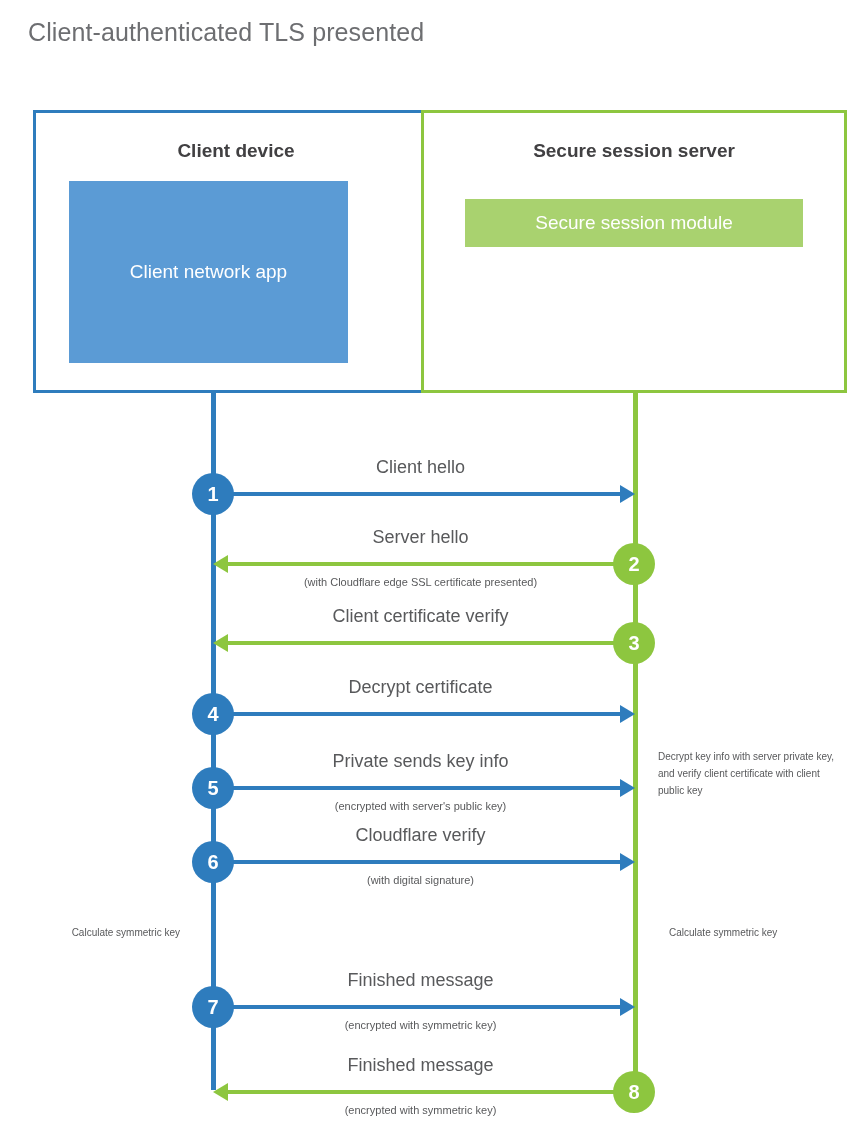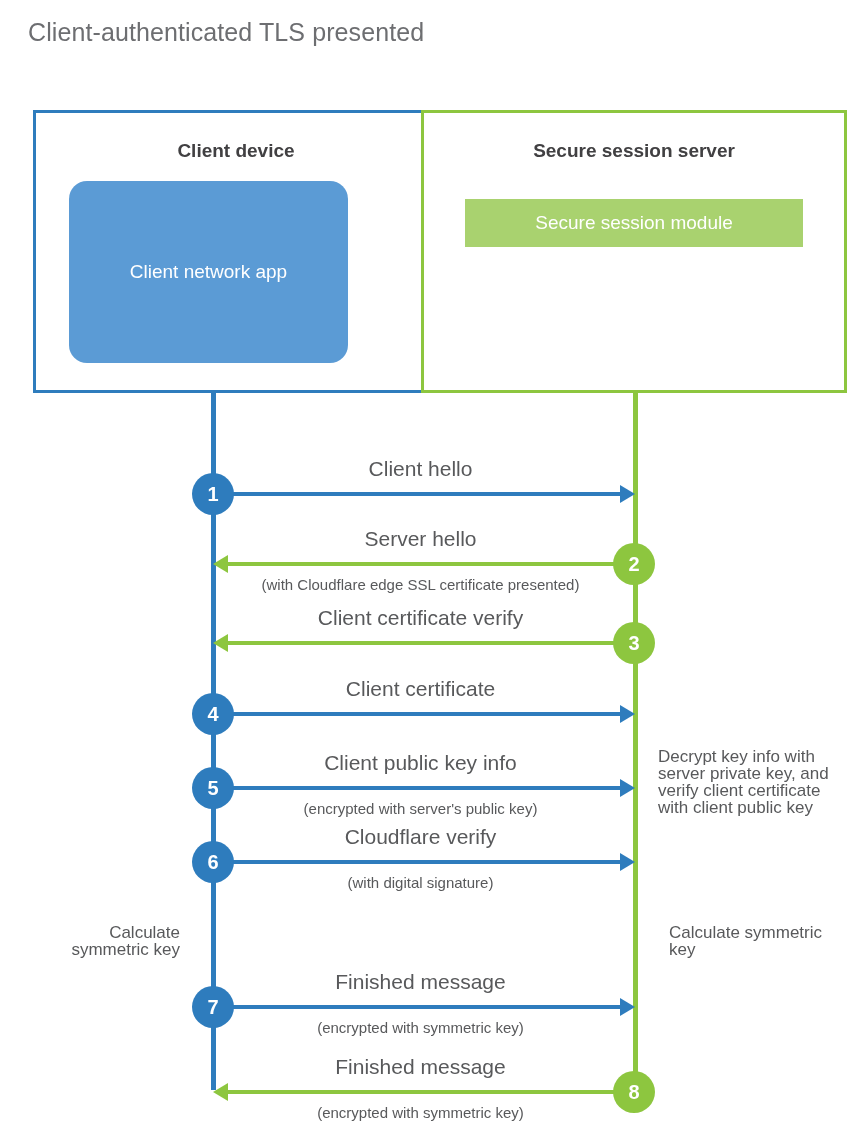--- a/index.html
+++ b/index.html
@@ -65,21 +65,20 @@
     width: 279px;
     height: 182px;
     background: #5b9bd5;
     color: #ffffff;
     font-size: 19px;
     line-height: 26px;
     display: flex;
     align-items: center;
     justify-content: center;
     text-align: center;
-    border-radius: 18px;
   }
   .server-bar {
     position: absolute;
     left: 41px;
     width: 338px;
     height: 48px;
     background: #a9d26f;
     color: #ffffff;
     font-size: 19px;
     display: flex;
@@ -153,40 +152,40 @@
     justify-content: center;
   }
   .blue .step-badge { background: #2e7cbd; left: 192px; }
   .green .step-badge { background: #8dc63f; left: 613px; }
 
   .step-label {
     position: absolute;
     left: 213px;
     width: 415px;
     text-align: center;
-    font-size: 21px;
+    font-size: 18px;
     color: #58595b;
     top: -37px;
     white-space: nowrap;
   }
   .step-sublabel {
     position: absolute;
     left: 213px;
     width: 415px;
     text-align: center;
-    font-size: 15px;
+    font-size: 11px;
     color: #58595b;
     top: 12px;
     white-space: nowrap;
   }
 
   
   .side-note {
     position: absolute;
-    font-size: 17px;
+    font-size: 10px;
     line-height: 17px;
     color: #58595b;
   }
   #note-decrypt {
     left: 658px;
     top: 748px;
     width: 180px;
     text-align: left;
   }
   #note-calc-left {
@@ -238,29 +237,29 @@
 
 <div class="step-row green dir-left" id="step-3" style="top:643px">
   <div class="step-label">Client certificate verify</div>
   <div class="arrow-line"></div>
   <div class="arrow-head"></div>
   <div class="step-badge">3</div>
   <div class="step-sublabel"></div>
 </div>
 
 <div class="step-row blue dir-right" id="step-4" style="top:714px">
-  <div class="step-label">Client certificate</div>
+  <div class="step-label">Decrypt certificate</div>
   <div class="arrow-line"></div>
   <div class="arrow-head"></div>
   <div class="step-badge">4</div>
   <div class="step-sublabel"></div>
 </div>
 
 <div class="step-row blue dir-right" id="step-5" style="top:788px">
-  <div class="step-label">Client public key info</div>
+  <div class="step-label">Private sends key info</div>
   <div class="arrow-line"></div>
   <div class="arrow-head"></div>
   <div class="step-badge">5</div>
   <div class="step-sublabel">(encrypted with server's public key)</div>
 </div>
 
 <div class="step-row blue dir-right" id="step-6" style="top:862px">
   <div class="step-label">Cloudflare verify</div>
   <div class="arrow-line"></div>
   <div class="arrow-head"></div>

